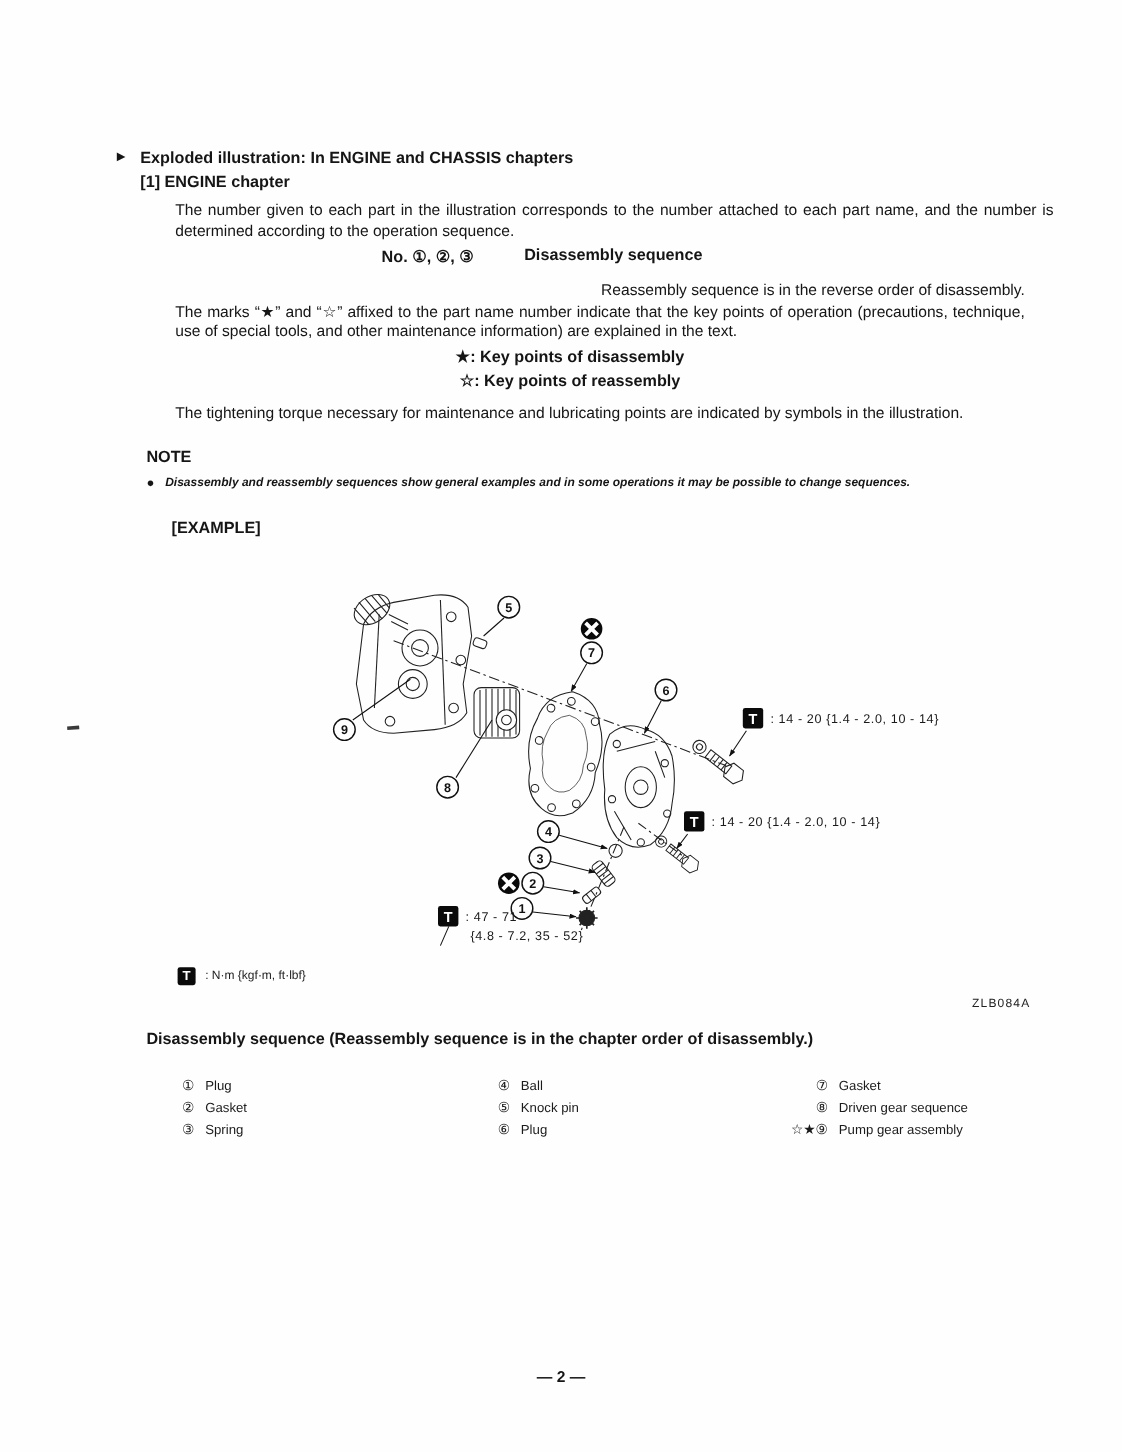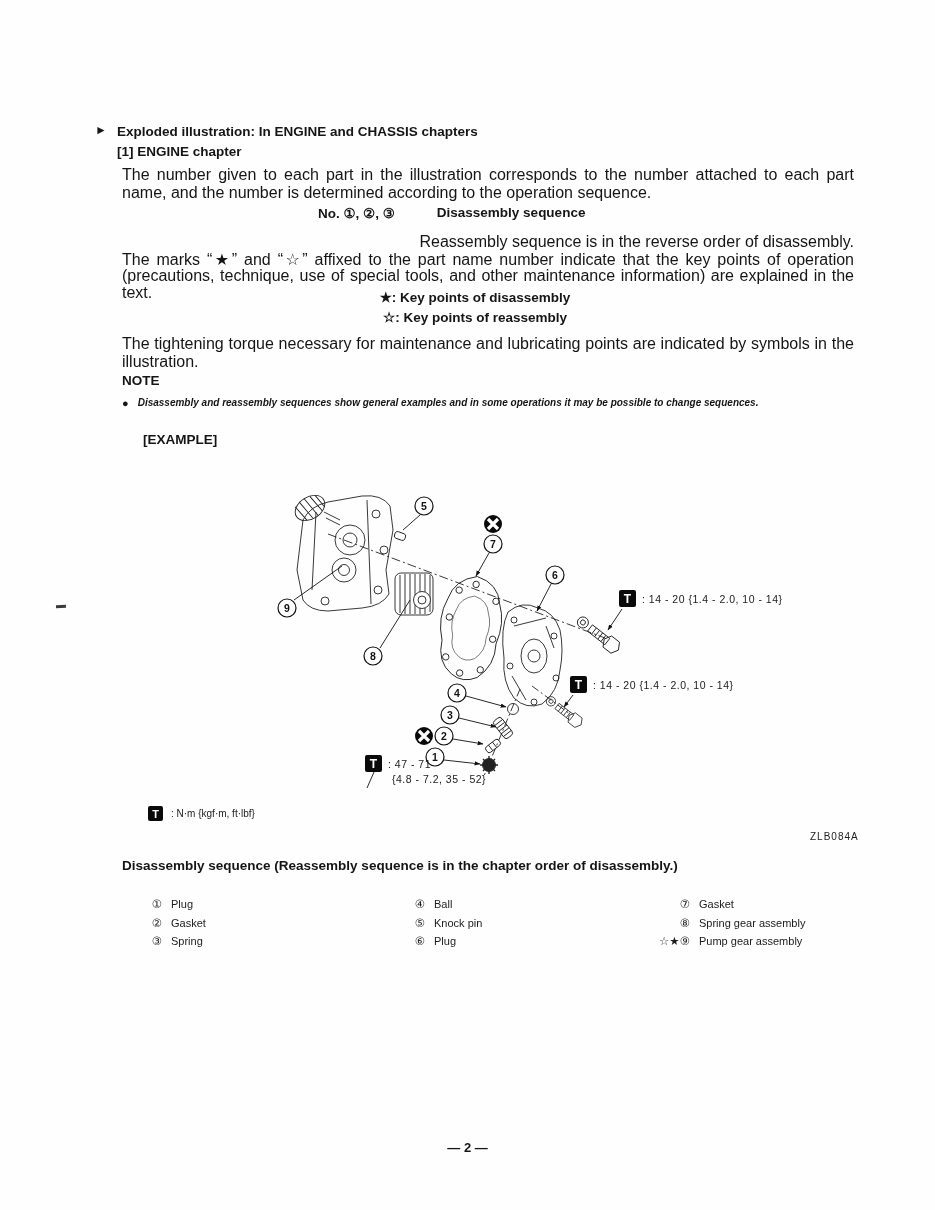--- a/index.html
+++ b/index.html
@@ -2,21 +2,21 @@
 <html><head>
 <meta charset="utf-8">
 <style>
   html,body{margin:0;padding:0;background:#e8e8e8;}
   .page{
     position:relative;width:935px;height:1210px;background:#fefefe;
     font-family:"Liberation Sans",sans-serif;color:#151515;overflow:hidden;
     margin:0 auto;
   }
   .abs{position:absolute;}
-  .body-text{font-size:16px;line-height:17.5px;}
+  .body-text{font-size:13px;line-height:17.5px;margin-left:24px;}
   .just{text-align:justify;}
   p{margin:0;text-align:right;}
   .hdr-row{display:flex;gap:10px;align-items:flex-start;}
   .arrow{font-size:12px;line-height:17px;}
   .hdr-title{font-size:13.5px;line-height:20px;font-weight:700;}
   .seq-row{display:flex;gap:42px;font-size:13.5px;font-weight:700;}
   .center-col{text-align:center;font-size:13.5px;font-weight:700;line-height:19.5px;}
   .note-label{font-size:13.5px;font-weight:700;}
   .bullet-row{display:flex;gap:9px;margin-top:5px;}
   .bullet-dot{font-size:11px;line-height:20px;}
@@ -302,21 +302,21 @@
         <span class="part-name">Plug</span>
       </div>
     </div>
     <div class="parts-col">
       <div class="part-item">
         <span class="part-num">⑦</span>
         <span class="part-name">Gasket</span>
       </div>
       <div class="part-item">
         <span class="part-num">⑧</span>
-        <span class="part-name">Spring gear assembly</span>
+        <span class="part-name">Driven gear sequence</span>
       </div>
       <div class="part-item">
         <span class="part-num">☆★⑨</span>
         <span class="part-name">Pump gear assembly</span>
       </div>
     </div>
   </div>
 
 
   <div class="abs page-num" style="left:0;top:1140px;">— 2 —</div>

